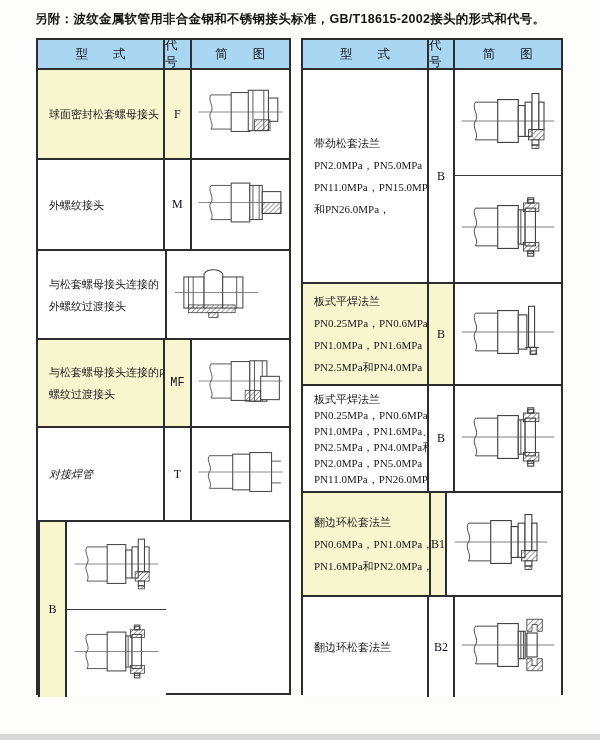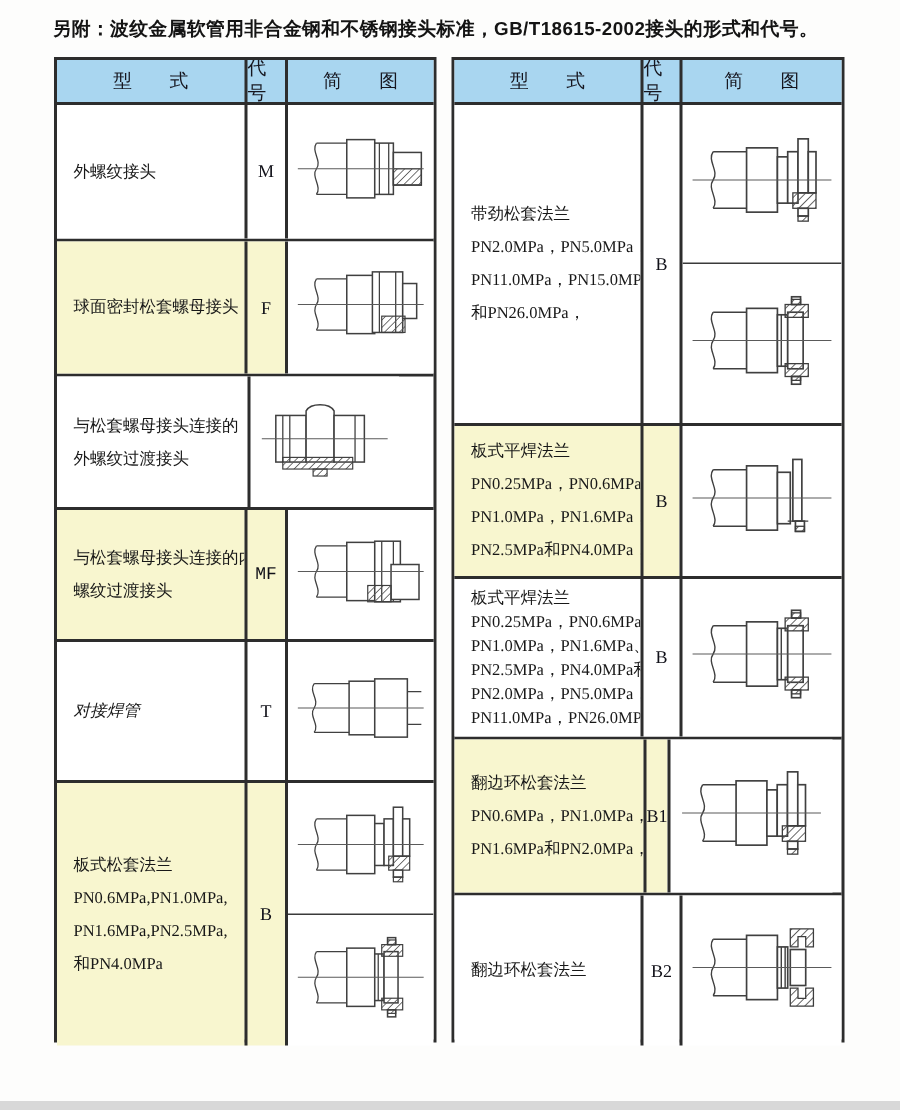--- a/index.html
+++ b/index.html
@@ -42,55 +42,55 @@
 </svg>
 
 <div class="page-title">另附：波纹金属软管用非合金钢和不锈钢接头标准，GB/T18615-2002接头的形式和代号。</div>
 
 <div class="tbl" id="left-table" style="left: 36px; top: 38px; width: 255px; height: 657px; border-color: rgb(45, 45, 45);">
     <div class="tr first" style="height: 28px; background: rgb(169, 214, 240);">
       <div class="td th-cell firstcol" style="width: 127px;">型　　式</div>
       <div class="td th-cell" style="width: 27px;">代号</div>
       <div class="td th-cell" style="width: 101px;">简　　图</div>
     </div>
+    <div class="tr" style="height: 90px;">
+      <div class="td type-cell firstcol" style="width: 127px; background: rgb(248, 246, 207);">
+        <div class="type-line" style="line-height: 22px;">球面密封松套螺母接头</div>
+      </div>
+      <div class="td code-cell" style="width: 27px; background: rgb(248, 246, 207);">F</div>
+      <div class="td sketch-cell" style="width: 101px; background: rgb(255, 255, 255);">
+        <div class="subcell" style="height: 100%;">
+          <div class="diag"><svg width="87" height="76" viewBox="0 0 112 68" preserveAspectRatio="xMidYMid meet">
+              <path class="ln" d="M18,12 C13,19 23,27 18,34 C13,41 23,49 18,56"></path>
+              <path class="ln" d="M18,12 H44 M18,56 H44"></path>
+              <rect class="shp" x="44" y="9" width="24" height="50"></rect>
+              <rect class="shp" x="66" y="6" width="26" height="52"></rect>
+              <path class="ln" d="M72,6 V58 M86,6 V58"></path>
+              <rect class="shp" x="92" y="16" width="12" height="30"></rect>
+              <rect class="hat" x="74" y="44" width="20" height="14"></rect>
+              <line class="cl" x1="2" y1="34" x2="110" y2="34"></line>
+            </svg></div>
+        </div>
+      </div>
+    </div>
     <div class="tr" style="height: 91px;">
       <div class="td type-cell firstcol" style="width: 127px; background: rgb(255, 255, 255);">
         <div class="type-line" style="line-height: 22px;">外螺纹接头</div>
       </div>
       <div class="td code-cell" style="width: 27px; background: rgb(255, 255, 255);">M</div>
       <div class="td sketch-cell" style="width: 101px; background: rgb(255, 255, 255);">
         <div class="subcell" style="height: 100%;">
           <div class="diag"><svg width="87" height="77" viewBox="0 0 112 68" preserveAspectRatio="xMidYMid meet">
               <path class="ln" d="M18,12 C13,19 23,27 18,34 C13,41 23,49 18,56"></path>
               <path class="ln" d="M18,12 H44 M18,56 H44"></path>
               <rect class="shp" x="44" y="9" width="24" height="50"></rect>
               <rect class="shp" x="68" y="12" width="16" height="44"></rect>
               <path class="ln" d="M72,12 V56 M80,12 V56"></path>
               <rect class="shp" x="84" y="20" width="24" height="28"></rect>
               <rect class="hat" x="84" y="34" width="24" height="14"></rect>
-              <line class="cl" x1="2" y1="34" x2="110" y2="34"></line>
-            </svg></div>
-        </div>
-      </div>
-    </div>
-    <div class="tr" style="height: 90px;">
-      <div class="td type-cell firstcol" style="width: 127px; background: rgb(248, 246, 207);">
-        <div class="type-line" style="line-height: 22px;">球面密封松套螺母接头</div>
-      </div>
-      <div class="td code-cell" style="width: 27px; background: rgb(248, 246, 207);">F</div>
-      <div class="td sketch-cell" style="width: 101px; background: rgb(255, 255, 255);">
-        <div class="subcell" style="height: 100%;">
-          <div class="diag"><svg width="87" height="76" viewBox="0 0 112 68" preserveAspectRatio="xMidYMid meet">
-              <path class="ln" d="M18,12 C13,19 23,27 18,34 C13,41 23,49 18,56"></path>
-              <path class="ln" d="M18,12 H44 M18,56 H44"></path>
-              <rect class="shp" x="44" y="9" width="24" height="50"></rect>
-              <rect class="shp" x="66" y="6" width="26" height="52"></rect>
-              <path class="ln" d="M72,6 V58 M86,6 V58"></path>
-              <rect class="shp" x="92" y="16" width="12" height="30"></rect>
-              <rect class="hat" x="74" y="44" width="20" height="14"></rect>
               <line class="cl" x1="2" y1="34" x2="110" y2="34"></line>
             </svg></div>
         </div>
       </div>
     </div>
     <div class="tr" style="height: 89px;">
       <div class="td type-cell firstcol" style="width: 127px; background: rgb(255, 255, 255);">
         <div class="type-line" style="line-height: 22px;">与松套螺母接头连接的</div>
         <div class="type-line" style="line-height: 22px; font-family: Liberation Serif, serif;">外螺纹过渡接头</div>
       </div>
@@ -142,26 +142,20 @@
               <path class="ln" d="M16,13 H46 M16,55 H46"></path>
               <rect class="shp" x="46" y="11" width="22" height="46"></rect>
               <rect class="shp" x="68" y="9" width="28" height="50"></rect>
               <path class="ln" d="M96,20 H108 M96,48 H108"></path>
               <line class="cl" x1="2" y1="34" x2="110" y2="34"></line>
             </svg></div>
         </div>
       </div>
     </div>
     <div class="tr" style="height: 177px;">
-      <div class="td type-cell firstcol" style="width: 127px; background: rgb(248, 246, 207);">
-        <div class="type-line" style="line-height: 22px;">板式松套法兰</div>
-        <div class="type-line" style="line-height: 22px;">PN0.6MPa,PN1.0MPa,</div>
-        <div class="type-line" style="line-height: 22px;">PN1.6MPa,PN2.5MPa,</div>
-        <div class="type-line" style="line-height: 22px;">和PN4.0MPa</div>
-      </div>
       <div class="td code-cell" style="width: 27px; background: rgb(248, 246, 207);">B</div>
       <div class="td sketch-cell" style="width: 101px; background: rgb(255, 255, 255);">
         <div class="subcell" style="height: 88px;">
           <div class="diag"><svg width="87" height="78" viewBox="0 0 112 68" preserveAspectRatio="xMidYMid meet">
               <path class="ln" d="M18,12 C13,19 23,27 18,34 C13,41 23,49 18,56"></path>
               <path class="ln" d="M18,12 H44 M18,56 H44"></path>
               <rect class="shp" x="44" y="9" width="24" height="50"></rect>
               <rect class="shp" x="68" y="16" width="8" height="36"></rect>
               <rect class="shp" x="76" y="12" width="8" height="40"></rect>
               <rect class="shp" x="84" y="2" width="8" height="42"></rect>

